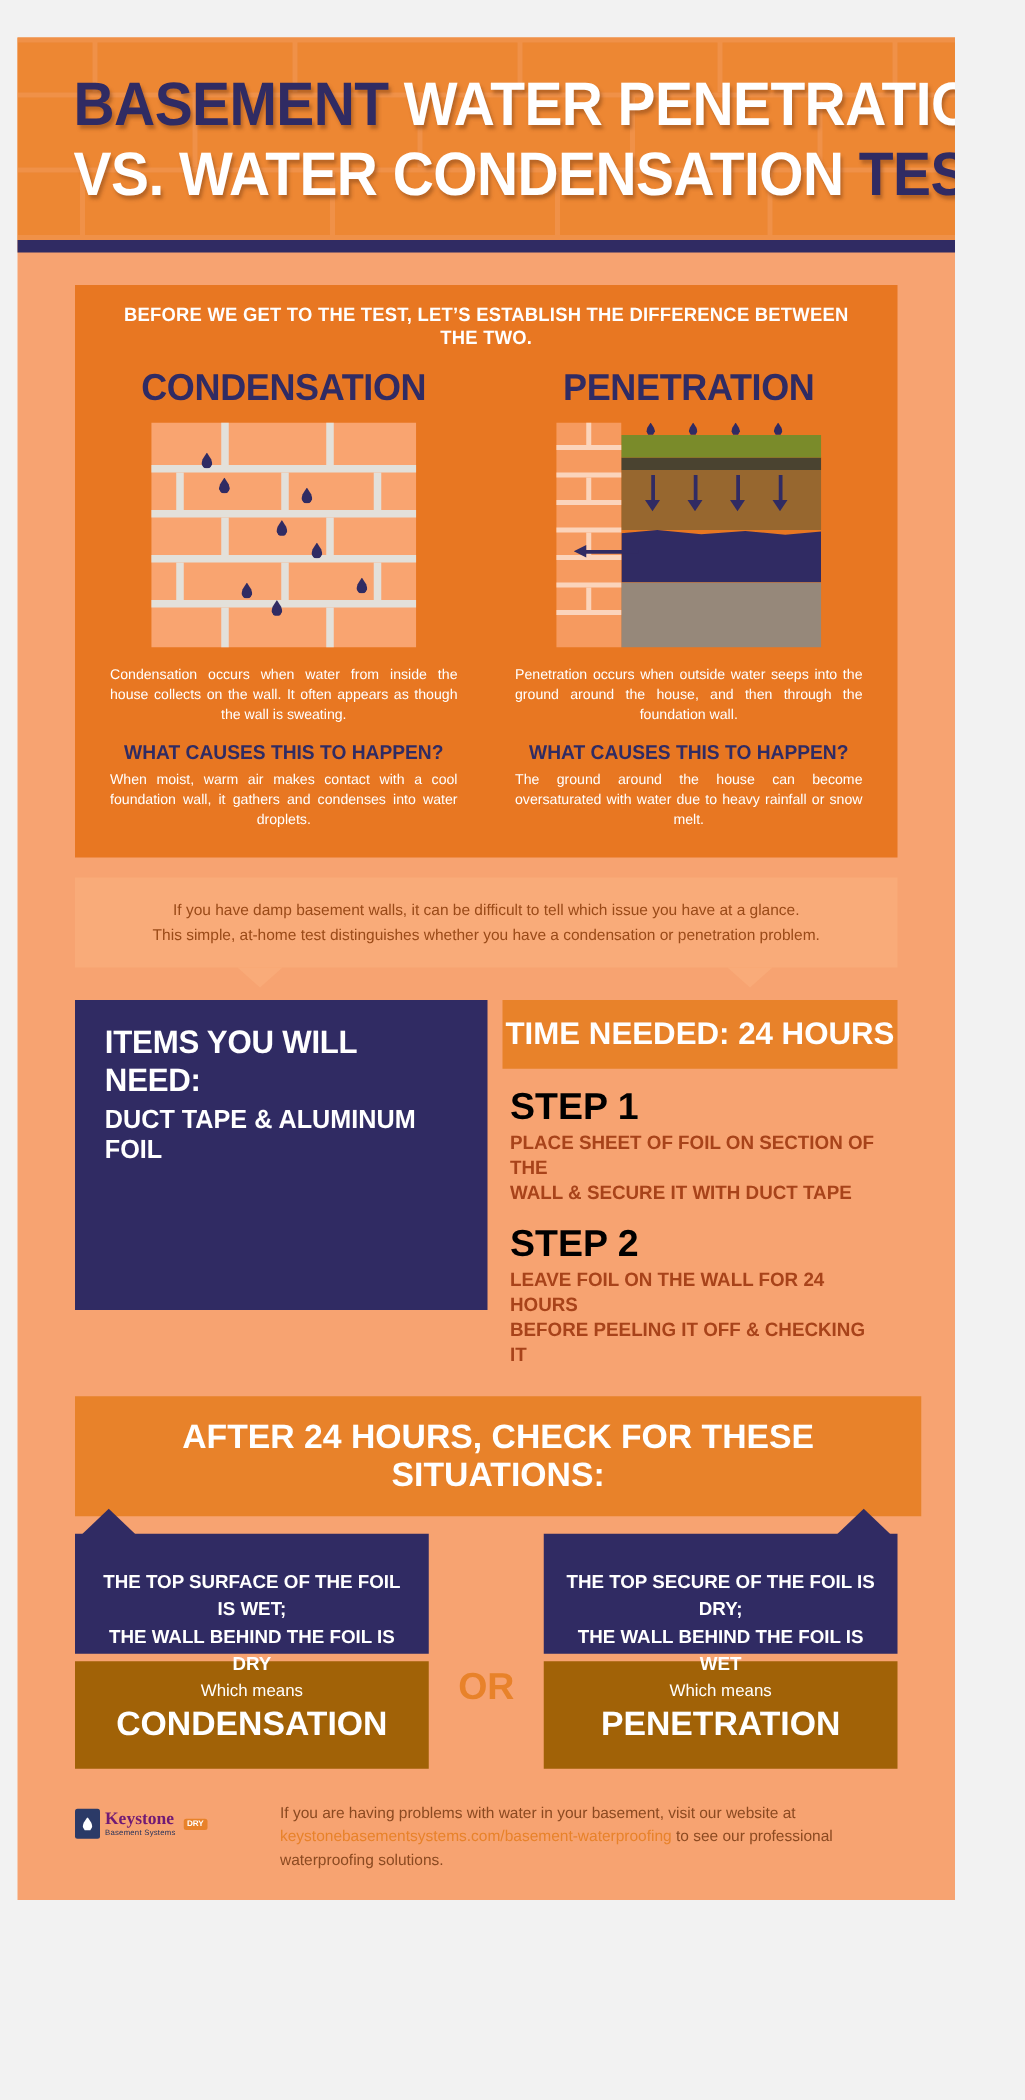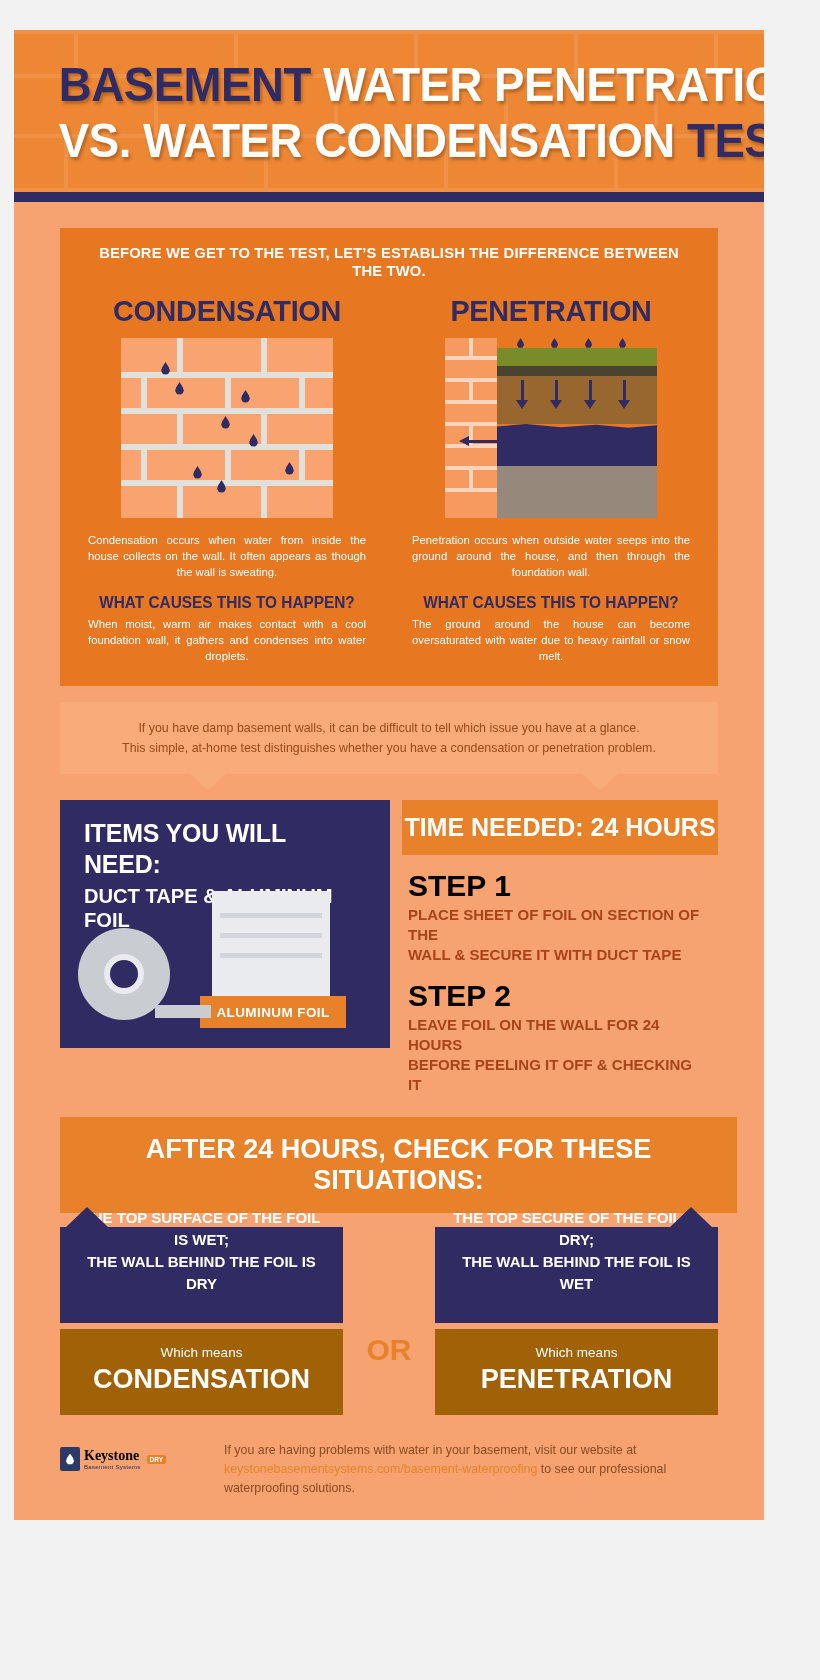--- a/index.html
+++ b/index.html
@@ -196,21 +196,21 @@
     border-left: 22px solid transparent; border-right: 22px solid transparent;
     border-bottom: 21px solid #302b63; }
   .res-arrow-r { position: absolute; top: -20px; right: 5px; width: 0; height: 0;
     border-left: 22px solid transparent; border-right: 22px solid transparent;
     border-bottom: 21px solid #302b63; }
   .res-box {
     background: #302b63; color: #fff; text-align: center;
     font-family: "Liberation Sans Narrow","Liberation Sans", sans-serif;
     font-weight: bold; font-size: 15px; line-height: 22px;
     padding: 28px 14px; height: 96px; display: flex; flex-direction: column;
-    align-items: center; justify-content: flex-end;
+    align-items: center; justify-content: space-between;
   }
   .res-mean {
     background: #a16207; color: #fff; text-align: center;
     padding: 16px 10px 20px 10px; margin-top: 6px;
   }
   .res-mean .sm { font-size: 13.5px; }
   .res-mean .bg {
     font-family: "Liberation Sans Narrow","Liberation Sans", sans-serif;
     font-weight: bold; font-size: 27px; margin-top: 4px;
   }
@@ -222,21 +222,21 @@
 
   
   .footer { display: flex; padding: 26px 46px 0 46px; align-items: flex-start; gap: 14px; }
   .logo { width: 150px; padding-top: 6px; }
   .logo-row { display: flex; align-items: center; gap: 4px; }
   .logo-badge { width: 20px; height: 24px; background: #2b3a67; border-radius: 2px;
     display: flex; align-items: center; justify-content: center; }
   .logo-badge .dropglyph { width: 8px; height: 11px; background: #fff;
     clip-path: polygon(50% 0%, 88% 42%, 100% 70%, 78% 97%, 22% 97%, 0% 70%, 12% 42%); }
   .logo-name { font-family: "Liberation Serif", serif; font-weight: bold;
-    font-size: 14px; color: #000000; line-height: 14px; }
+    font-size: 14px; color: #701a75; line-height: 14px; }
   .logo-sub { font-size: 6.2px; color: #1d2d5a; letter-spacing: .2px; }
   .logo-dry { background: #e8822a; color: #fff; font-size: 6.5px; font-weight: bold;
     padding: 1px 3px; border-radius: 2px; margin-left: 2px; }
   .foot-txt { flex: 1; color: #8c4a21; font-size: 12.4px; line-height: 19px; }
   .foot-link { color: #e8822a; }
 </style>
 </head>
 <body>
 
 <div class="page">
@@ -374,31 +374,20 @@
     <div class="notch"></div>
     <div class="sp"></div>
     <div class="notch"></div>
     <div style="width:100px"></div>
   </div>
 
   <div class="mid-wrap">
     <div class="items">
       <div class="items-h1">ITEMS YOU WILL NEED:</div>
       <div class="items-h2">DUCT TAPE &amp; ALUMINUM FOIL</div>
-      <div class="tools">
-        <div class="foil-sheet">
-          <div class="fold" style="top:22px"></div>
-          <div class="fold" style="top:42px"></div>
-          <div class="fold" style="top:62px"></div>
-        </div>
-        <div class="foil-base">ALUMINUM FOIL</div>
-        <div class="tape-tail"></div>
-        <div class="tape-outer"></div>
-        <div class="tape-inner"></div>
-      </div>
     </div>
 
     <div class="steps">
       <div class="time-bar">TIME NEEDED: 24 HOURS</div>
       <div class="step-h">STEP 1</div>
       <div class="step-p">PLACE SHEET OF FOIL ON SECTION OF THE</div>
       <div class="step-p">WALL &amp; SECURE IT WITH DUCT TAPE</div>
       <div class="step-h">STEP 2</div>
       <div class="step-p">LEAVE FOIL ON THE WALL FOR 24 HOURS</div>
       <div class="step-p">BEFORE PEELING IT OFF &amp; CHECKING IT</div>

